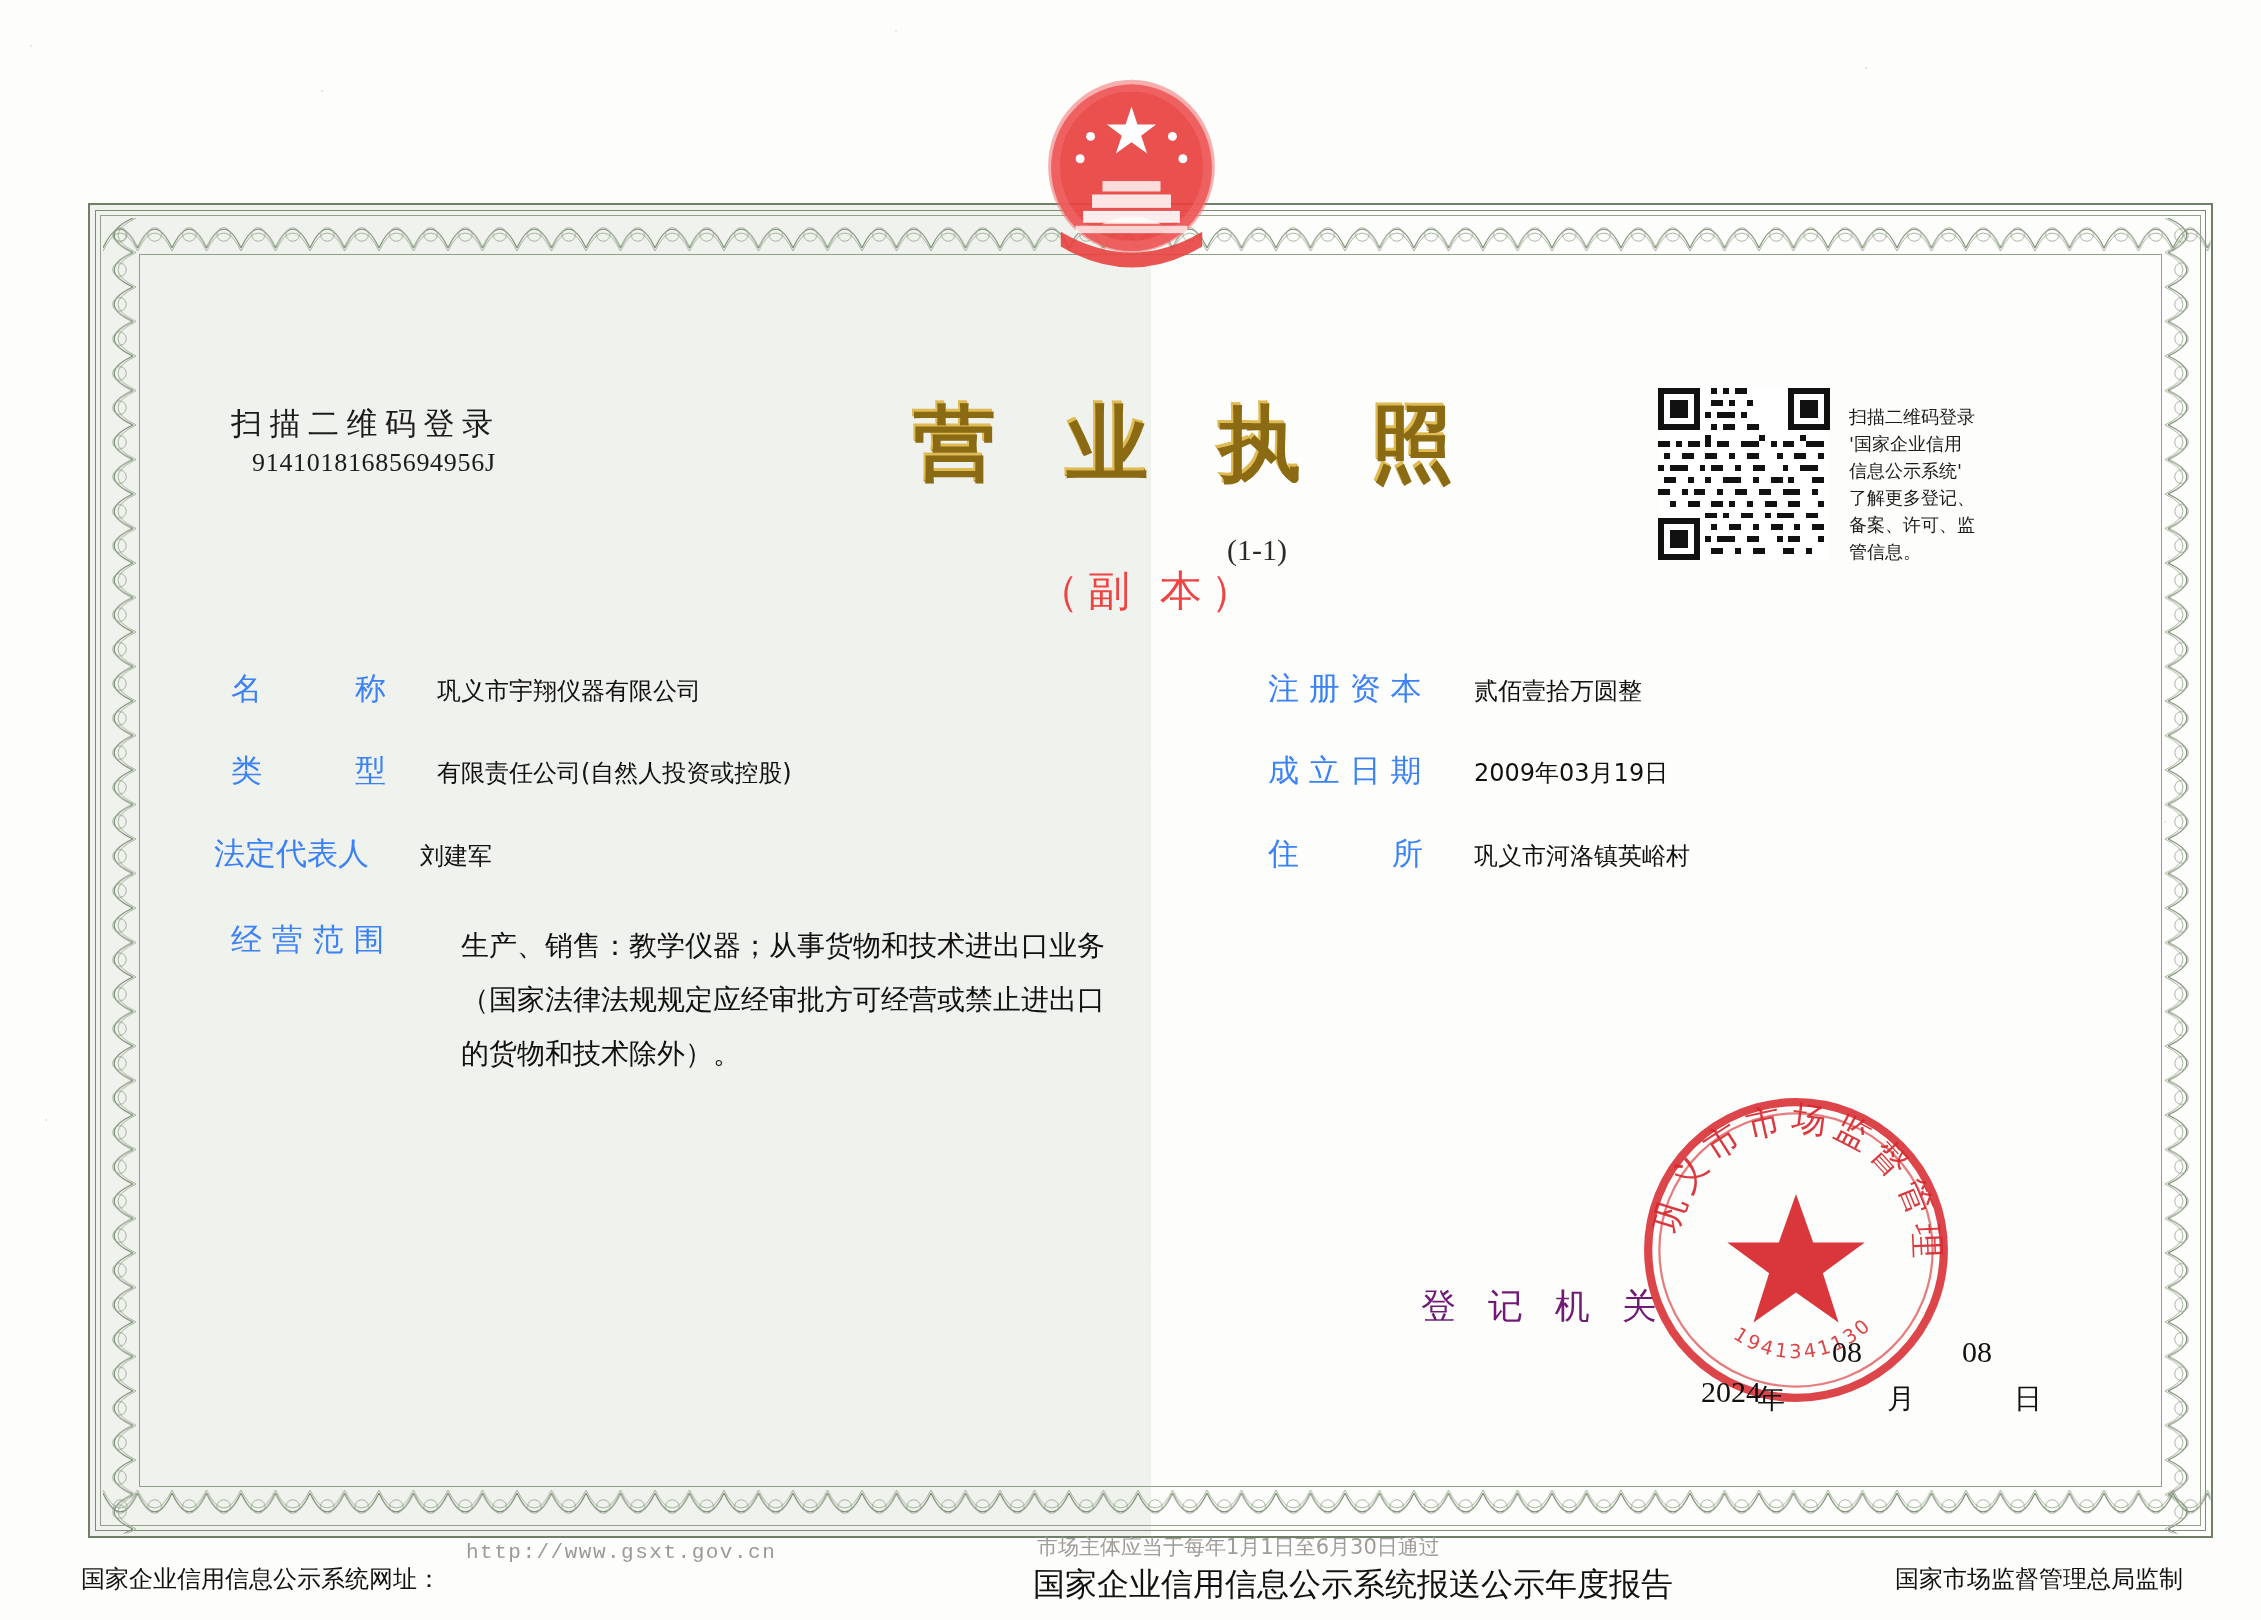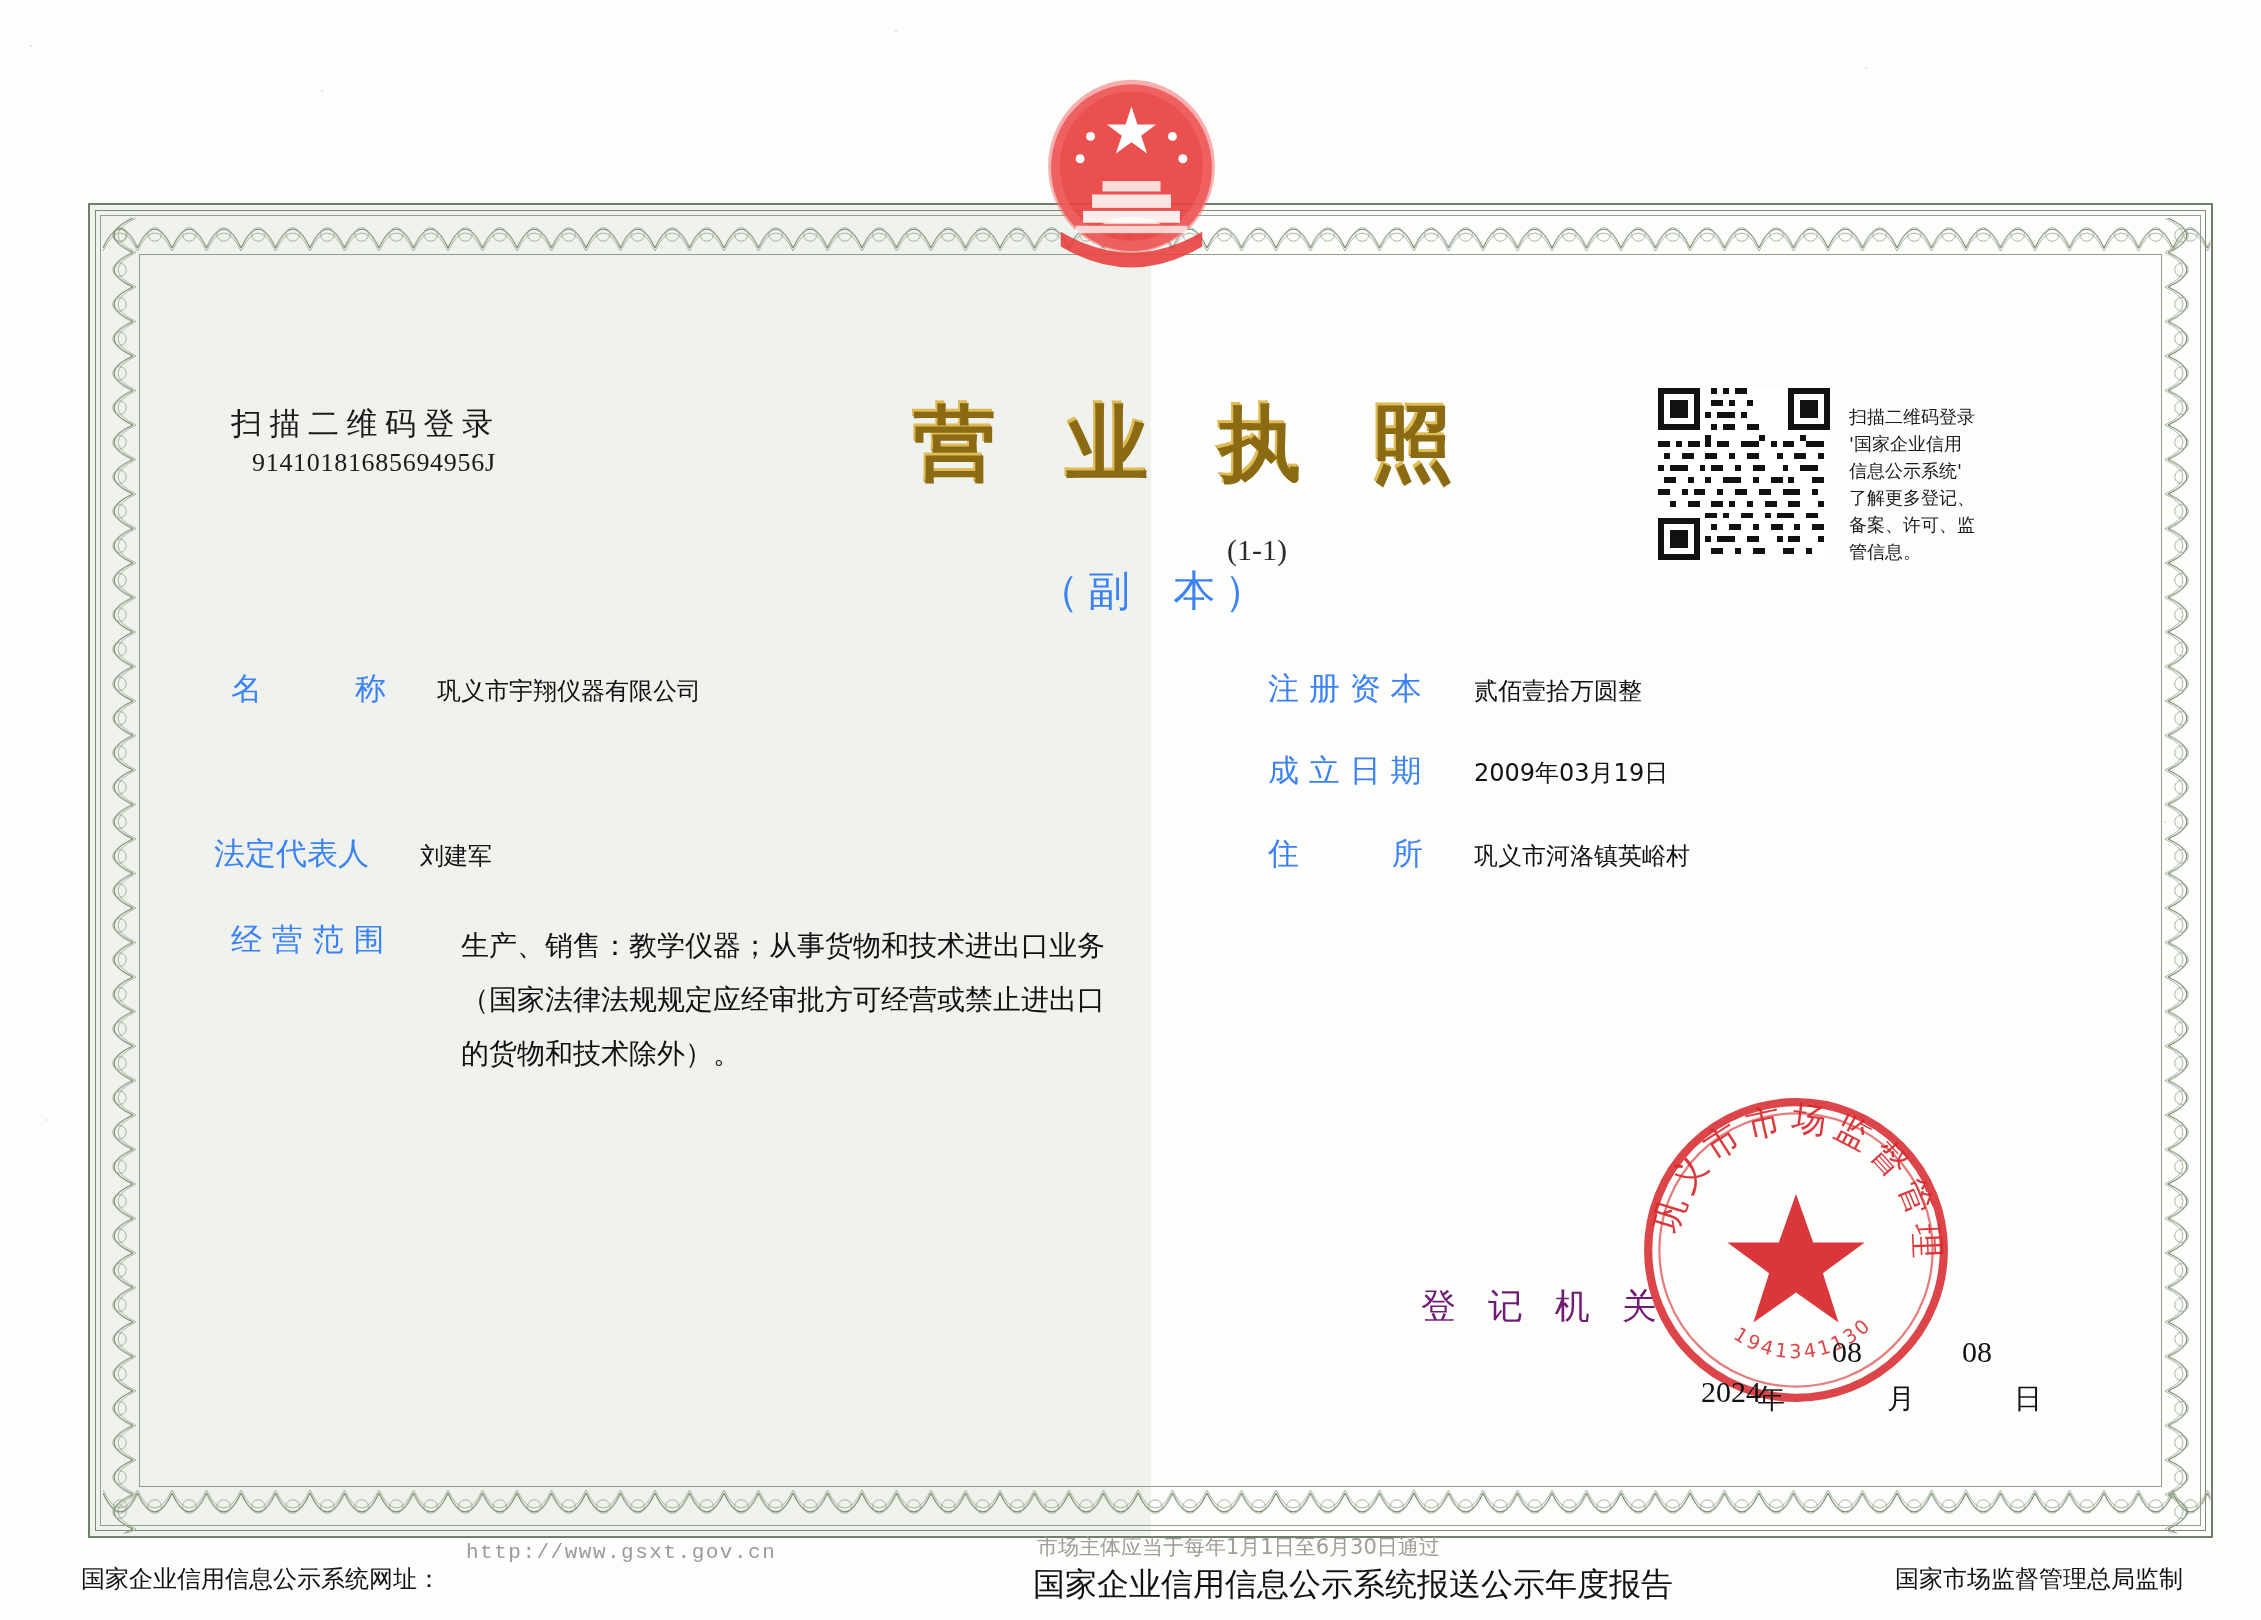--- a/index.html
+++ b/index.html
@@ -127,22 +127,22 @@
     font-size: 30px;
     color: #2a2a2a;
     font-family: "Liberation Serif", serif;
   }
   .title-sub {
     position: absolute;
     left: 1037px;
     top: 563px;
     font-size: 42px;
     letter-spacing: 9px;
-    color: #3b82f6;
-    font-family: Liberation Mono, monospace;
+    color: #ef4444;
+    font-family: Liberation Sans, sans-serif;
     white-space: nowrap;
   }
 
   
   .qr {
     position: absolute;
     left: 1658px;
     top: 388px;
     width: 172px;
     height: 172px;
@@ -467,20 +467,24 @@
 '国家企业信用
 信息公示系统'
 了解更多登记、
 备案、许可、监
 管信息。</div>
 
   <div class="field" style="left:231px; top:668px;">
     <span class="flabel lbl-wide">名　　　称</span>
     <span class="fvalue">巩义市宇翔仪器有限公司</span>
   </div>
+  <div class="field" style="left:231px; top:750px;">
+    <span class="flabel lbl-wide">类　　　型</span>
+    <span class="fvalue">有限责任公司(自然人投资或控股)</span>
+  </div>
   <div class="field" style="left:214px; top:833px;">
     <span class="flabel lbl-wide">法定代表人</span>
     <span class="fvalue">刘建军</span>
   </div>
   <div class="field" style="left:231px; top:919px;">
     <span class="flabel lbl-wide">经 营 范 围</span>
   </div>
 
   <div class="scope-lines"><span>生产、销售：教学仪器；从事货物和技术进出口业务</span>
 <span>（国家法律法规规定应经审批方可经营或禁止进出口</span>

